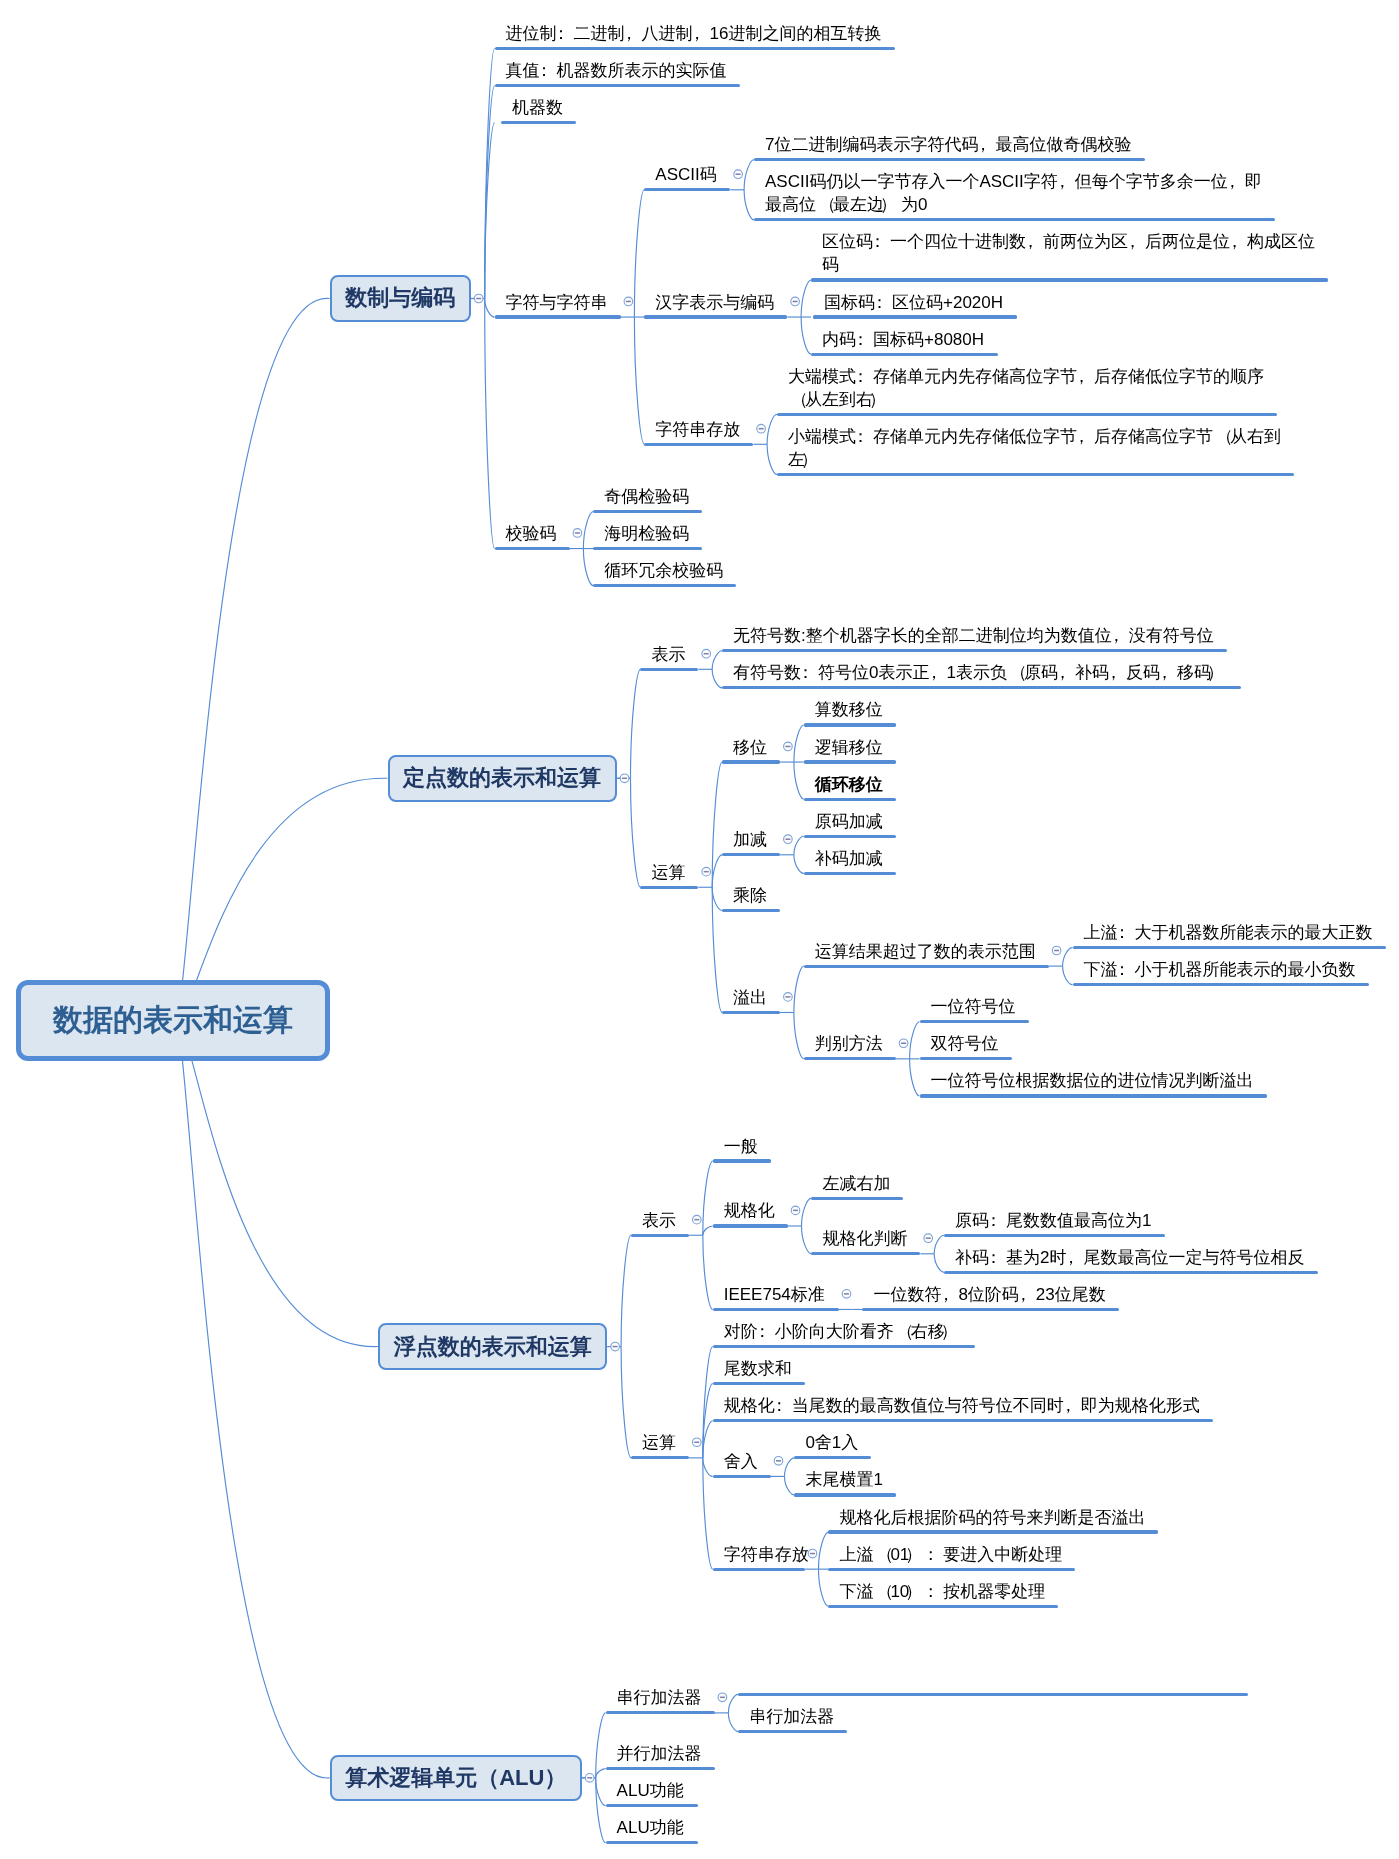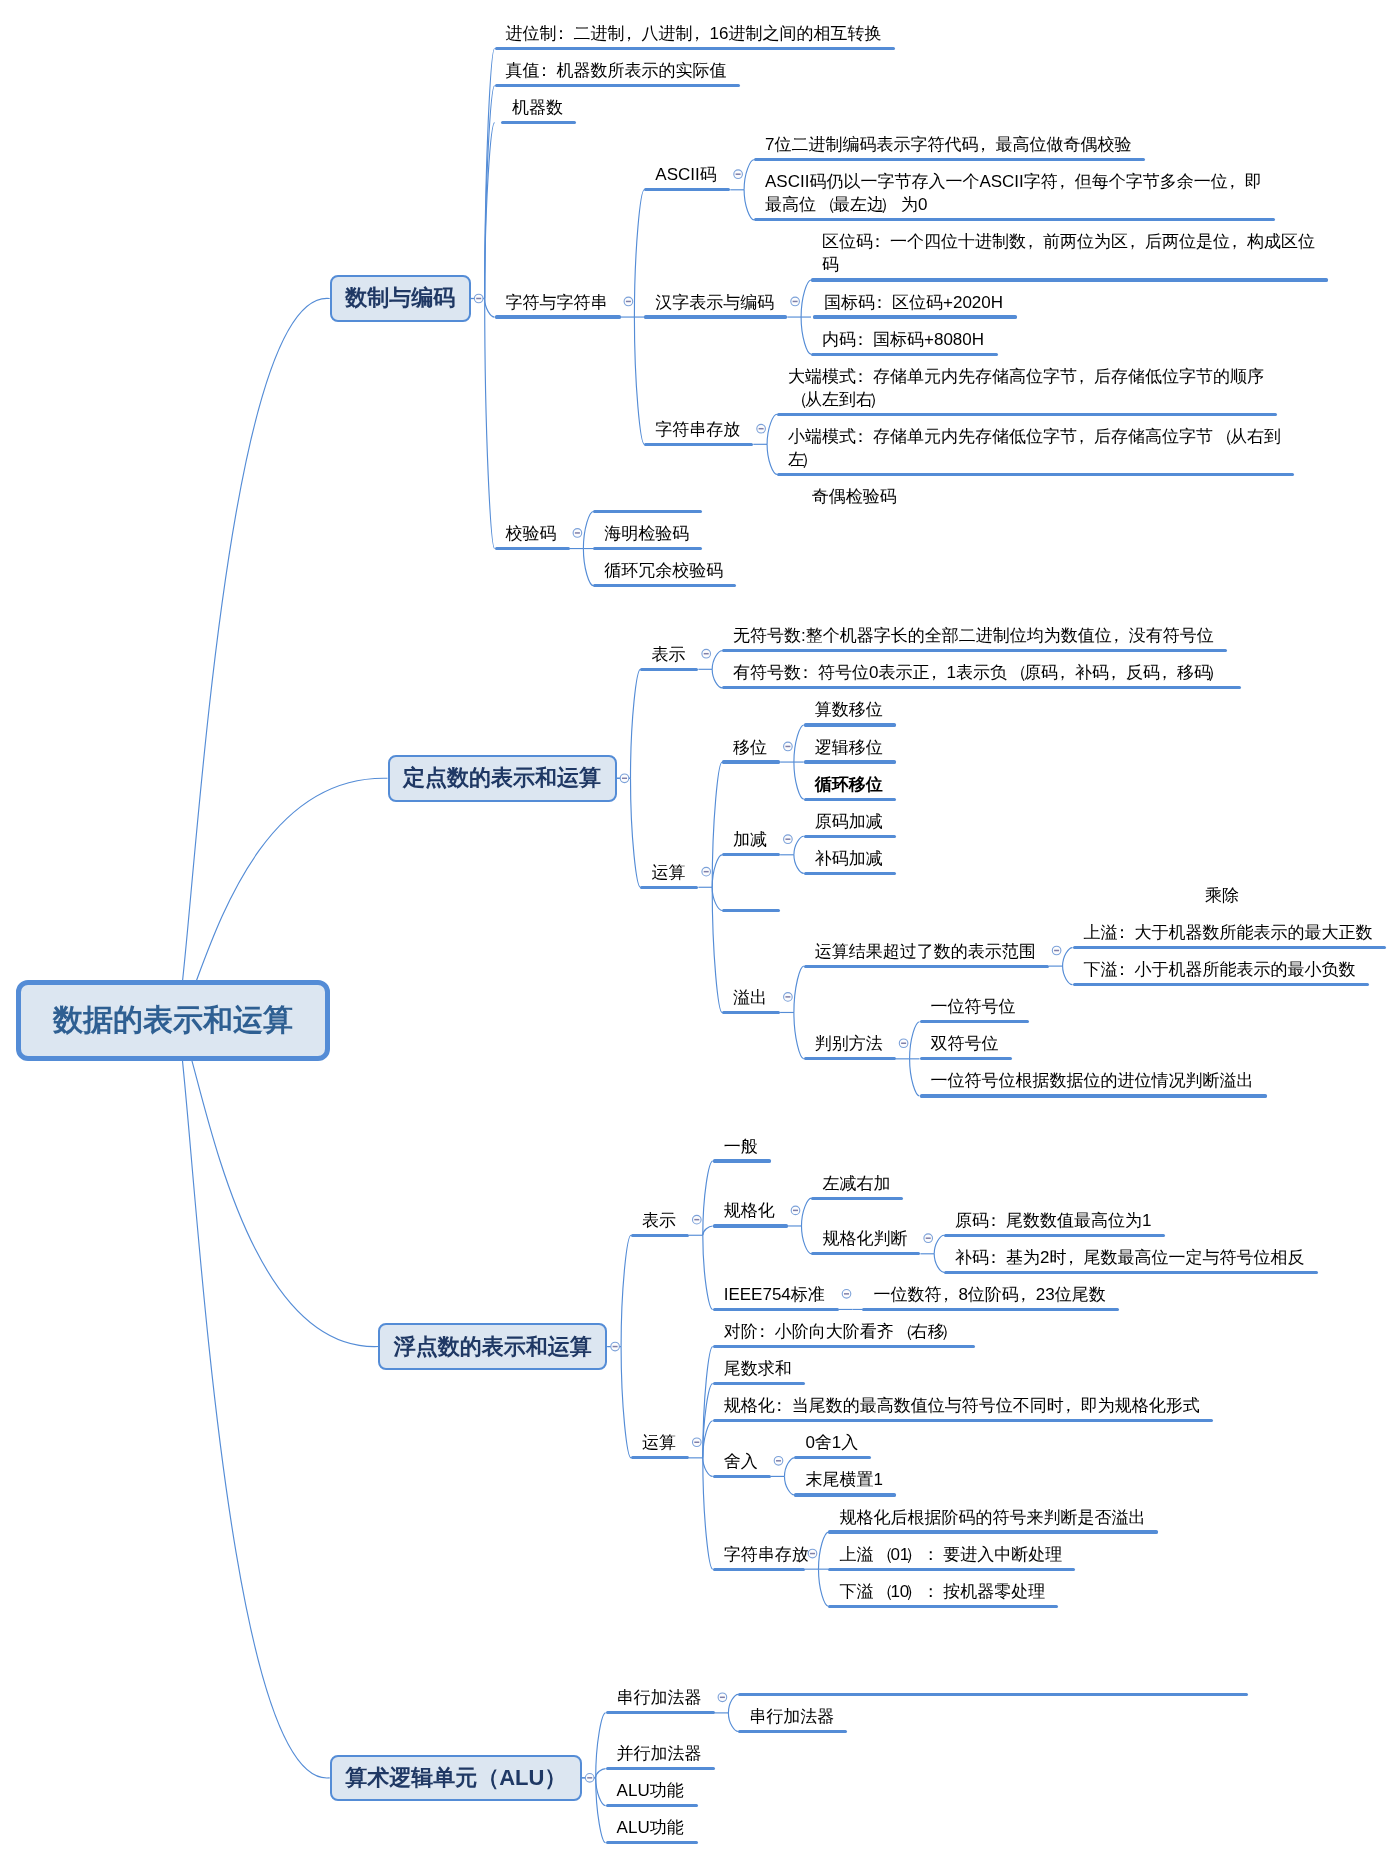--- a/index.html
+++ b/index.html
@@ -272,21 +272,21 @@
         <div class="ul" style="left: 0px; bottom: 0px; width: 100%;"></div>
       </div>
       <div class="nd" style="left: 777px; top: 424.85px; width: 517px; height: 51.1px;">
         <div class="txt" style="left: 11px; top: 0px; width: 500px;">小端模式<span class="pl" style="left: -4px;">：</span>存储单元内先存储低位字节<span class="pl" style="left: -4px;">，</span>后存储高位字节<span class="pl" style="left: 3px;">（</span>从右到左<span class="pl" style="left: -4px;">）</span></div>
         <div class="ul" style="left: 0px; bottom: 0px; width: 100%;"></div>
       </div>
       <div class="nd" style="left: 494.6px; top: 522.05px; width: 75px; height: 28.1px;">
         <div class="txt" style="left: 11px; top: 0px; width: 500px;">校验码</div>
         <div class="ul" style="left: 0px; bottom: 0px; width: 100%;"></div>
       </div>
-      <div class="nd" style="left: 593.3px; top: 484.95px; width: 109px; height: 28.1px; text-align: center;">
+      <div class="nd" style="left: 593.3px; top: 484.95px; width: 109px; height: 28.1px;">
         <div class="txt" style="left: 11px; top: 0px; width: 500px;">奇偶检验码</div>
         <div class="ul" style="left: 0px; bottom: 0px; width: 100%;"></div>
       </div>
       <div class="nd" style="left: 593.3px; top: 522.05px; width: 109px; height: 28.1px;">
         <div class="txt" style="left: 11px; top: 0px; width: 500px;">海明检验码</div>
         <div class="ul" style="left: 0px; bottom: 0px; width: 100%;"></div>
       </div>
       <div class="nd" style="left: 593.3px; top: 559.15px; width: 143px; height: 28.1px;">
         <div class="txt" style="left: 11px; top: 0px; width: 500px;">循环冗余校验码</div>
         <div class="ul" style="left: 0px; bottom: 0px; width: 100%;"></div>
@@ -332,21 +332,21 @@
       </div>
       <div class="nd" style="left: 803.8px; top: 809.75px; width: 92px; height: 28.1px;">
         <div class="txt" style="left: 11px; top: 0px; width: 500px;">原码加减</div>
         <div class="ul" style="left: 0px; bottom: 0px; width: 100%;"></div>
       </div>
       <div class="nd" style="left: 803.8px; top: 846.85px; width: 92px; height: 28.1px;">
         <div class="txt" style="left: 11px; top: 0px; width: 500px;">补码加减</div>
         <div class="ul" style="left: 0px; bottom: 0px; width: 100%;"></div>
       </div>
       <div class="nd" style="left: 722.1px; top: 883.95px; width: 58px; height: 28.1px;">
-        <div class="txt" style="left: 17px; top: 0px; width: 500px; text-align: right;">乘除</div>
+        <div class="txt" style="left: 11px; top: 0px; width: 500px;">乘除</div>
         <div class="ul" style="left: 0px; bottom: 0px; width: 100%;"></div>
       </div>
       <div class="nd" style="left: 722.1px; top: 985.975px; width: 58px; height: 28.1px;">
         <div class="txt" style="left: 11px; top: 0px; width: 500px;">溢出</div>
         <div class="ul" style="left: 0px; bottom: 0px; width: 100%;"></div>
       </div>
       <div class="nd" style="left: 803.8px; top: 939.6px; width: 245px; height: 28.1px;">
         <div class="txt" style="left: 11px; top: 0px; width: 500px;">运算结果超过了数的表示范围</div>
         <div class="ul" style="left: 0px; bottom: 0px; width: 100%;"></div>
       </div>

